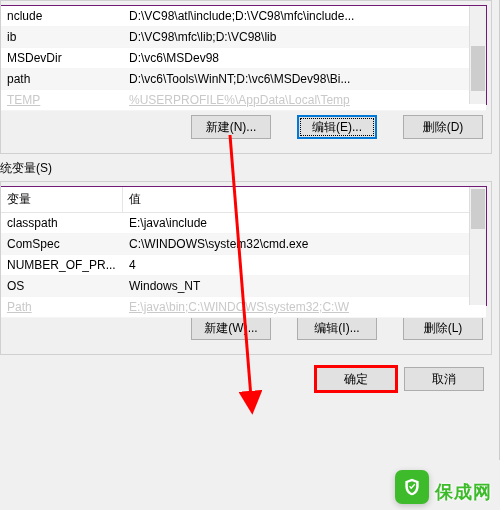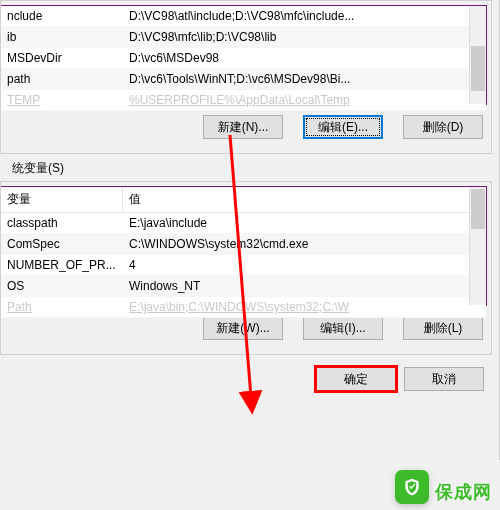--- a/index.html
+++ b/index.html
@@ -58,21 +58,21 @@
       border-left: 1px solid #ddd;
     }
     .scroll-thumb {
       position: absolute;
       left: 1px; right: 1px;
       background: #cdcdcd;
     }
     .btn-row {
       display: flex;
       justify-content: flex-end;
-      gap: 20px;
+      gap: 26px;
       padding: 10px 4px 10px 0;
     }
     .btn {
       min-width: 80px;
       height: 24px;
       background: #e1e1e1;
       border: 1px solid #adadad;
       padding: 0 12px;
       font-size: 12px;
       font-family: inherit;
@@ -171,21 +171,21 @@
       <div class="scroll-thumb" style="top:40px; height:45px;"></div>
     </div>
   </div>
   <div class="btn-row">
     <button class="btn">新建(N)...</button>
     <button class="btn focused">编辑(E)...</button>
     <button class="btn">删除(D)</button>
   </div>
 </div>
 
-<div class="section-label" style="padding-left:12px;">统变量(S)</div>
+<div class="section-label" style="padding-left:0;">统变量(S)</div>
 
 <div class="panel" style="margin:0 8px 0 0; padding-left:0;">
   <div class="table-wrap" style="height:120px; border-left:none;">
     <div class="table-header">
       <div class="th th-name">变量</div>
       <div class="th th-val">值</div>
     </div>
     <div class="table-body" id="sys-vars-body">
         <div class="tr">
           <div class="td td-name">classpath</div>

